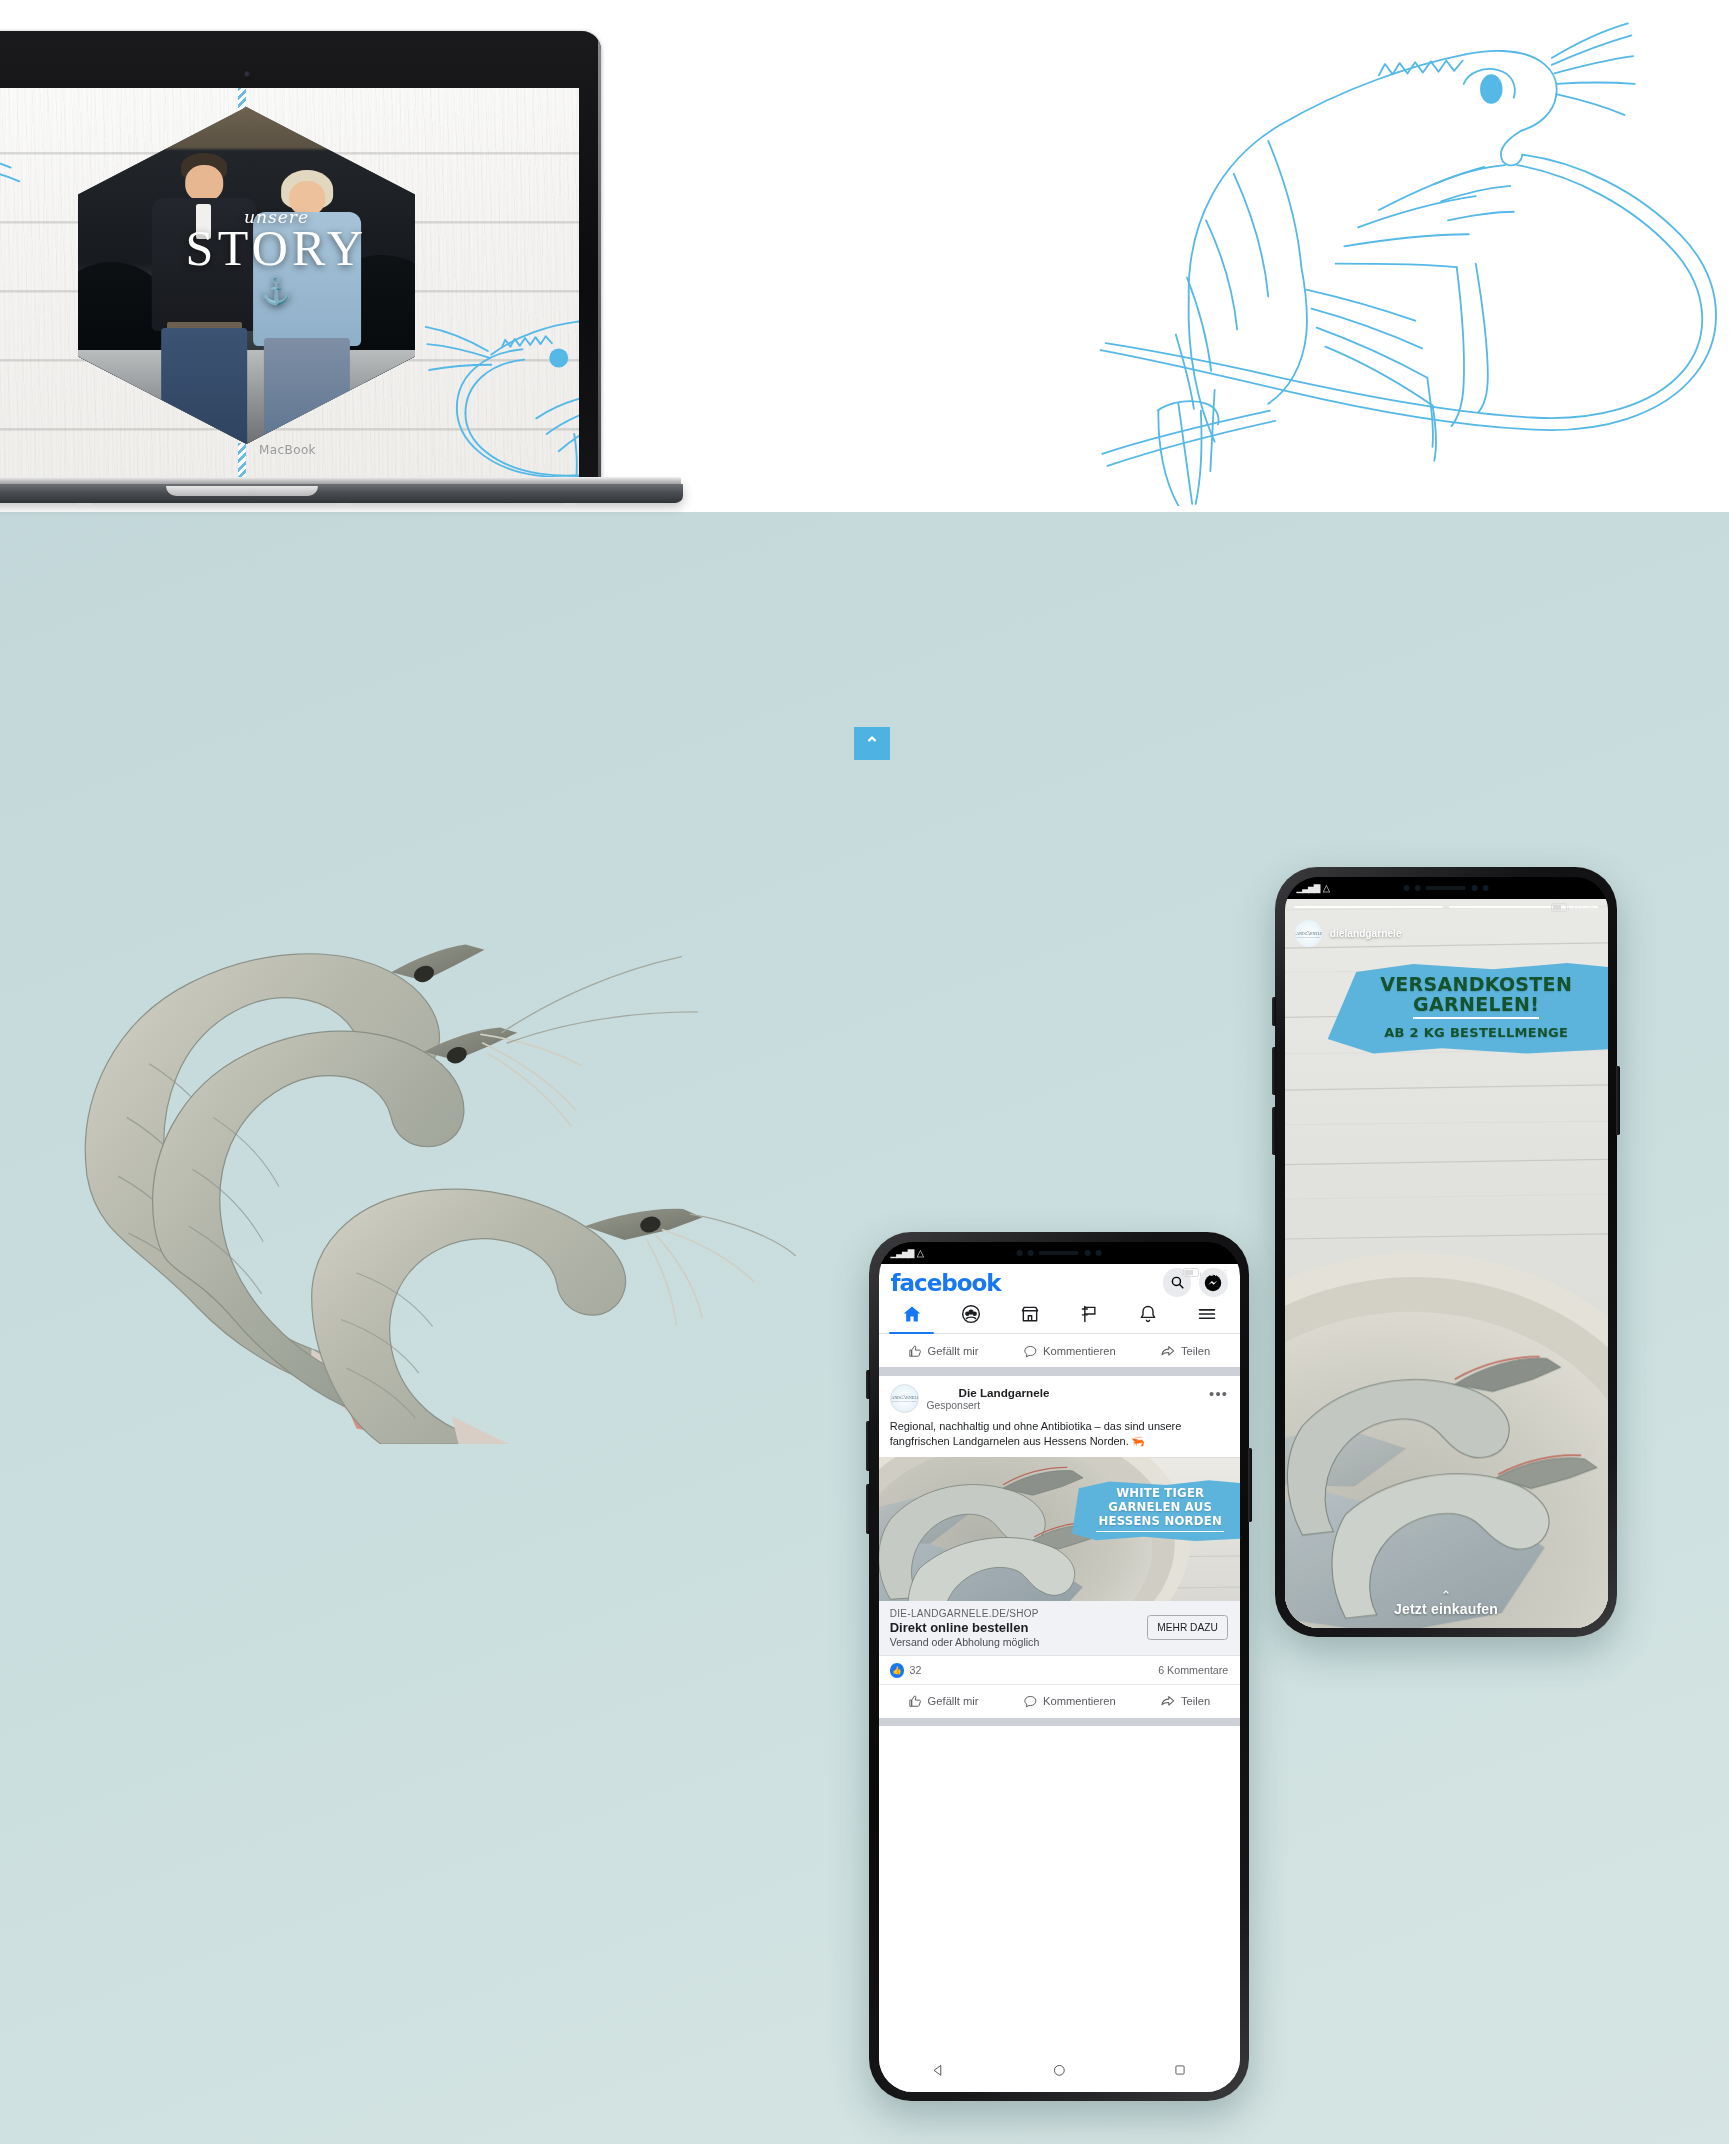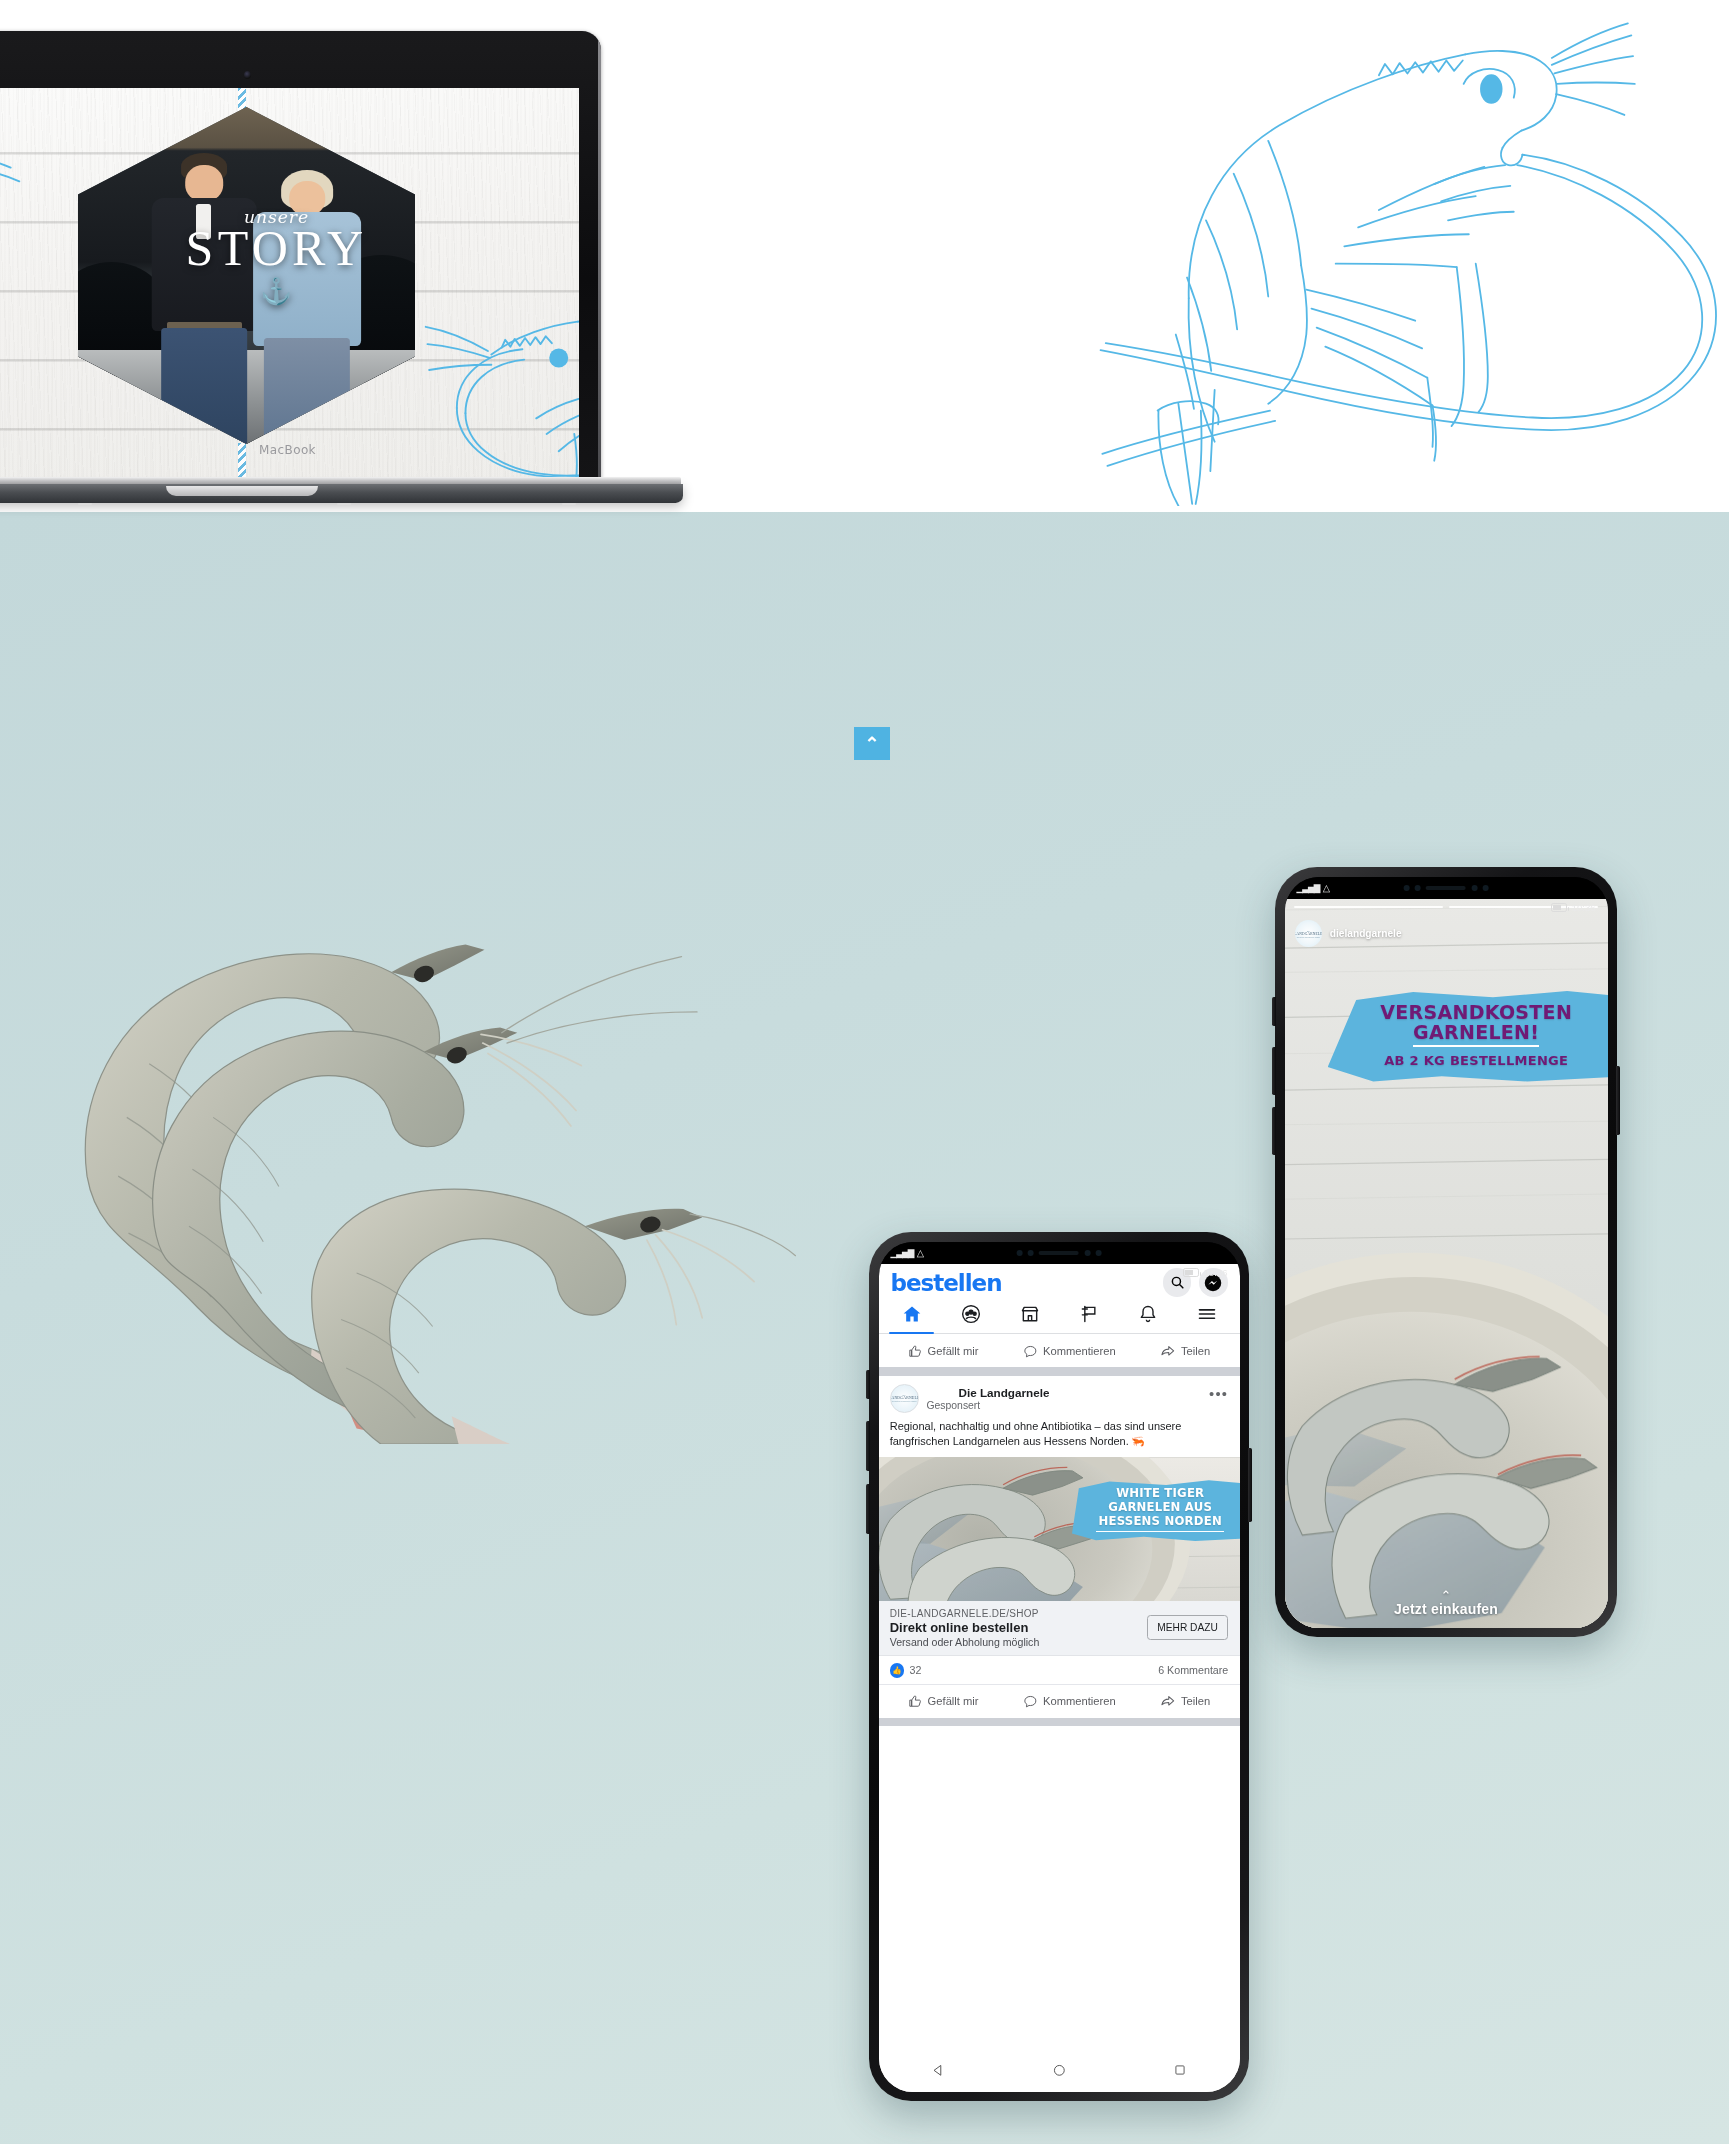--- a/index.html
+++ b/index.html
@@ -252,22 +252,22 @@
   #ig-avatar {
     width:27px; height:27px; border-radius:50%;
     background:radial-gradient(circle at 50% 50%,#ffffff 0%,#eef6fa 55%,#d9ecf6 100%);
     display:flex; flex-direction:column; align-items:center; justify-content:center; overflow:hidden;
   }
   #ig-avatar .av1 { font-size:2.1px; color:#6d8fa3; }
   #ig-avatar .av2 { font-size:3.5px; color:#46637a; font-family:"Liberation Serif", serif; letter-spacing:0.2px; }
   #ig-avatar .av3 { font-size:1.7px; color:#8aa7b8; }
   #ig-handle { color:#fff; font-size:10.2px; font-weight:bold; text-shadow:0 0.9px 2.6px rgba(0,0,0,.35); }
   #ig-brush {
-    position:absolute; right:-5.2px; top:92px; width:285px; z-index:3;
-    background:#5cb4dd; color:#701a75; text-align:center;
+    position:absolute; right:-5.2px; top:64px; width:285px; z-index:3;
+    background:#5cb4dd; color:#14532d; text-align:center;
     padding:12px 14px 14px 26px;
     font-family:"DejaVu Sans", sans-serif; font-weight:bold;
     text-shadow:0 0.9px 1.7px rgba(0,0,0,.15);
     clip-path:polygon(10% 10%,30% 1%,58% 7%,84% 0%,100% 5%,100% 95%,70% 100%,40% 94%,16% 100%,0% 84%);
   }
   #ig-l1 { font-size:19px; letter-spacing:0.3px; line-height:1.05; }
   #ig-l2 { font-size:19px; letter-spacing:0.3px; line-height:1.05; display:inline-block; border-bottom:2.2px solid #fff; padding-bottom:1.7px; }
   #ig-l3 { font-size:13px; letter-spacing:0.3px; margin-top:6px; }
   #ig-swipe { position:absolute; left:0; right:0; bottom:10.4px; text-align:center; color:#fff; z-index:4; text-shadow:0 0.9px 2.6px rgba(0,0,0,.4); }
   #ig-chev { font-size:13px; line-height:.8; display:block; }
@@ -654,21 +654,21 @@
         <span class="batt">
             <i></i>
           </span>
         <span>10:36</span>
       </div>
     </div>
 
     <div id="fb-app">
 
       <div id="fb-topbar">
-        <span id="fb-wordmark">bestellen</span>
+        <span id="fb-wordmark">facebook</span>
         <div style="display:flex;gap:7.8px;">
           <span class="fb-round">
             <svg width="14.7" height="14.7" viewBox="0 0 24 24" fill="none" stroke="#050505" stroke-width="2.4" stroke-linecap="round">
               <circle cx="10.5" cy="10.5" r="6.6"></circle>
                 <line x1="15.6" y1="15.6" x2="21" y2="21"></line>
             </svg>
           </span>
           <span class="fb-round" style="background:#e9eaed;">
             <svg width="18" height="18" viewBox="0 0 24 24">
               <circle cx="12" cy="12" r="11" fill="#050505"></circle>

